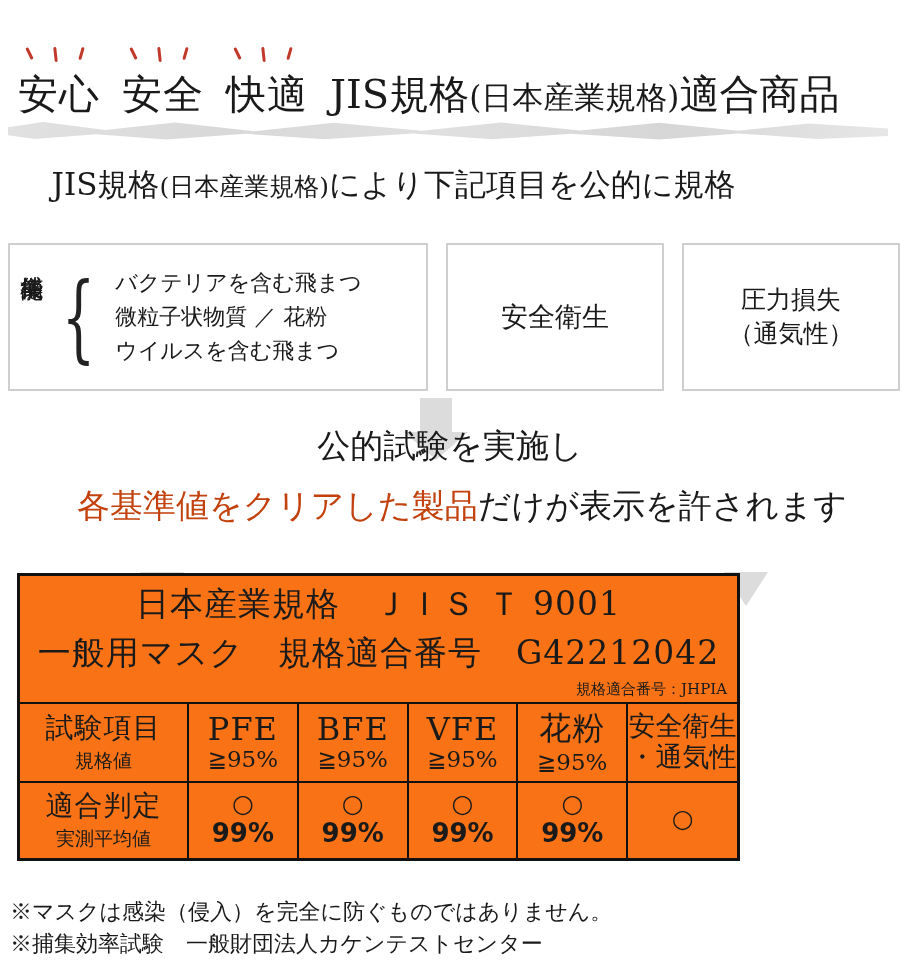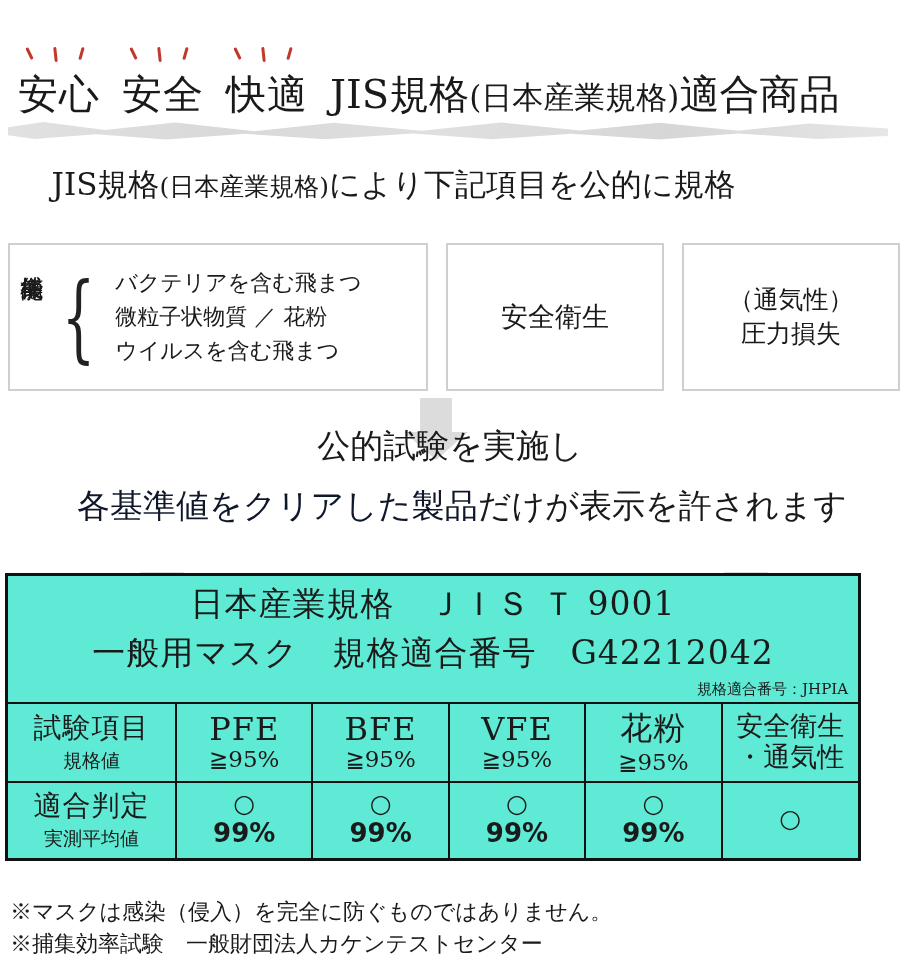--- a/index.html
+++ b/index.html
@@ -139,29 +139,29 @@
     position: absolute; top: 424px; left: 0; width: 900px;
     text-align: center; font-size: 33px;
     font-family: "DejaVu Serif", serif;
   }
   .mid2 {
     position: absolute; top: 484px; left: 0; width: 924px;
     text-align: center; font-size: 33px;
     font-family: "DejaVu Serif", serif;
     white-space: nowrap;
   }
-  .mid2 .red { color: #0f172a; }
+  .mid2 .red { color: #c2410c; }
 
   
   .result {
     position: absolute;
-    top: 573px; left: 5px;
-    width: 856px;
+    top: 573px; left: 17px;
+    width: 723px;
     border: 3px solid #111;
-    background: #5eead4;
+    background: #f97316;
   }
   .res-top {
     padding: 6px 0 2px 0;
     text-align: center;
   }
   .res-line1 { font-size: 33px; letter-spacing: 1px; font-family: "DejaVu Serif", serif; }
   .res-line2 { font-size: 33px; letter-spacing: 1px; margin-top: 4px; font-family: "DejaVu Serif", serif; }
   .res-issuer {
     text-align: right;
     font-size: 15px;
@@ -260,22 +260,22 @@
         <div>バクテリアを含む飛まつ</div>
         <div>微粒子状物質 ／ 花粉</div>
         <div>ウイルスを含む飛まつ</div>
       </div>
     </div>
     <div class="box box2">
       <span>安全衛生</span>
     </div>
     <div class="box box3">
       <div>
+        <div>圧力損失</div>
         <div>（通気性）</div>
-        <div>圧力損失</div>
       </div>
     </div>
   </div>
 
   <div class="arrow-big">
     <div class="shaft"></div>
       <div class="head"></div>
   </div>
   <div class="mid1">公的試験を実施し</div>
   <div class="mid2"><span class="red">各基準値をクリアした製品</span><span>だけが表示を許されます</span></div>

